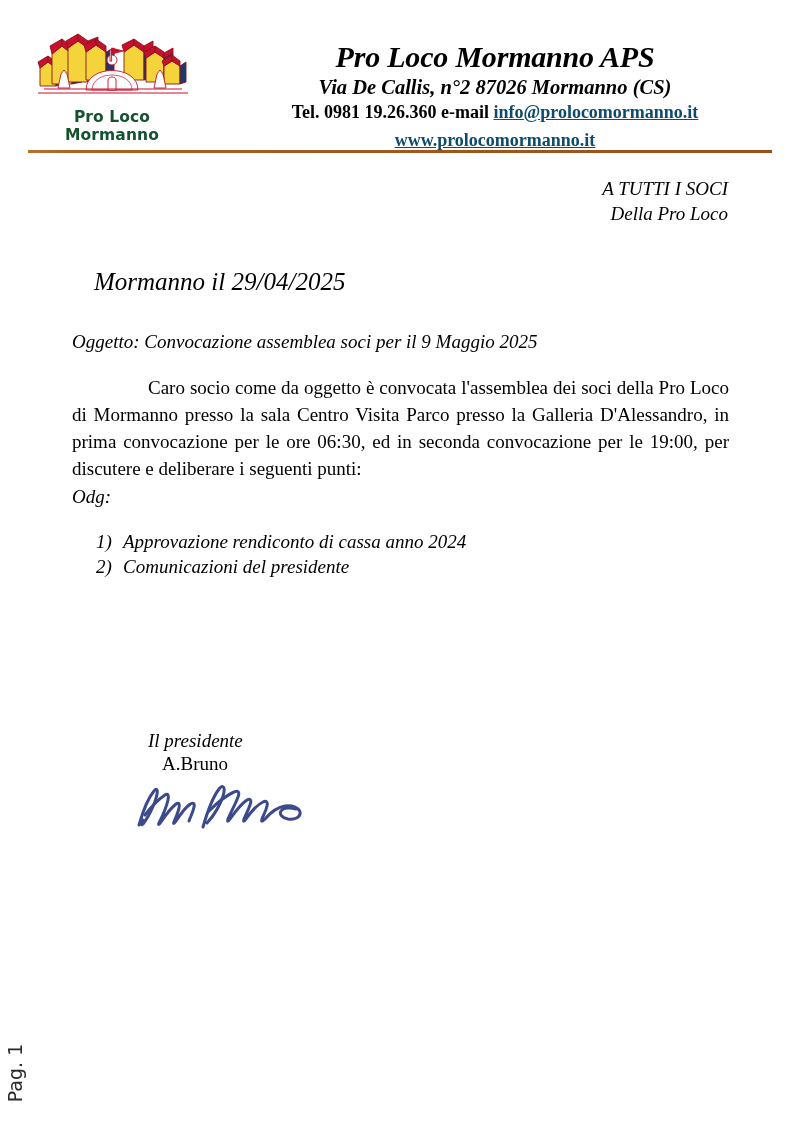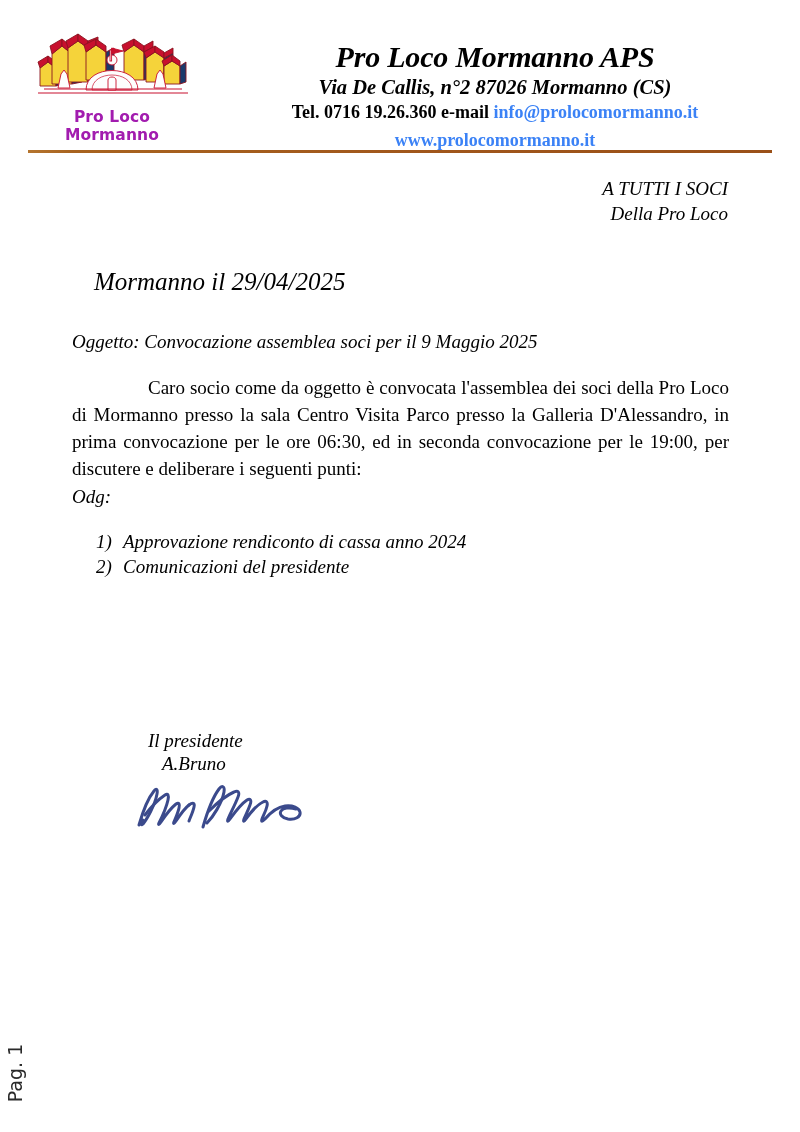--- a/index.html
+++ b/index.html
@@ -39,21 +39,21 @@
   #logo-wordmark {
     position: absolute;
     left: 0;
     top: 84px;
     width: 168px;
     text-align: center;
     font-family: "DejaVu Sans", sans-serif;
     font-weight: bold;
     font-size: 15.5px;
     letter-spacing: 0.1px;
-    color: #a21caf;
+    color: #14532d;
   }
 
   #org-block {
     position: absolute;
     left: 210px;
     top: 40px;
     width: 570px;
     text-align: center;
     line-height: 1.12;
   }
@@ -81,21 +81,22 @@
     white-space: nowrap;
   }
   .org-web {
     font-family: "Liberation Serif", "DejaVu Serif", serif;
     font-weight: bold;
     font-size: 18px;
     margin-top: 8px;
     white-space: nowrap;
   }
   .weblink {
-    color: #3b82f6;
+    color: #0c4a6e;
+    text-decoration: underline;
   }
 
   #header-rule {
     position: absolute;
     left: 28px;
     top: 150px;
     width: 744px;
     height: 3px;
     background: linear-gradient(to right, #b5752f 0%, #a8631f 6%, #a0561b 55%, #9a5018 100%);
   }
@@ -187,21 +188,20 @@
     left: 148px;
     top: 729px;
     width: 260px;
   }
   .sig-title {
     font-style: italic;
     font-size: 19px;
     line-height: 1.22;
   }
   .sig-name {
-    font-style: italic;
     font-size: 19px;
     line-height: 1.22;
     padding-left: 14px;
   }
   #signature-mark {
     display: block;
     margin-top: 6px;
     margin-left: -15px;
     width: 190px;
     height: 52px;
@@ -298,21 +298,21 @@
         <line x1="16" y1="65" x2="154" y2="65"></line>
         <line x1="10" y1="69" x2="160" y2="69"></line>
       </g>
     </svg>
     <div id="logo-wordmark">Pro Loco Mormanno</div>
   </div>
 
   <div id="org-block">
     <div class="org-name">Pro Loco Mormanno APS</div>
     <div class="org-address">Via De Callis, n°2  87026 Mormanno (CS)</div>
-    <div class="org-contact"><span>Tel. 0716 19.26.360 e-mail </span><span class="weblink">info@prolocomormanno.it</span></div>
+    <div class="org-contact"><span>Tel. 0981 19.26.360 e-mail </span><span class="weblink">info@prolocomormanno.it</span></div>
     <div class="org-web"><span class="weblink">www.prolocomormanno.it</span></div>
   </div>
 
   <div id="header-rule"></div>
 </div>
 
 <div id="letter-body">
 
   <div id="addressee">
     <div>A TUTTI I SOCI</div>

